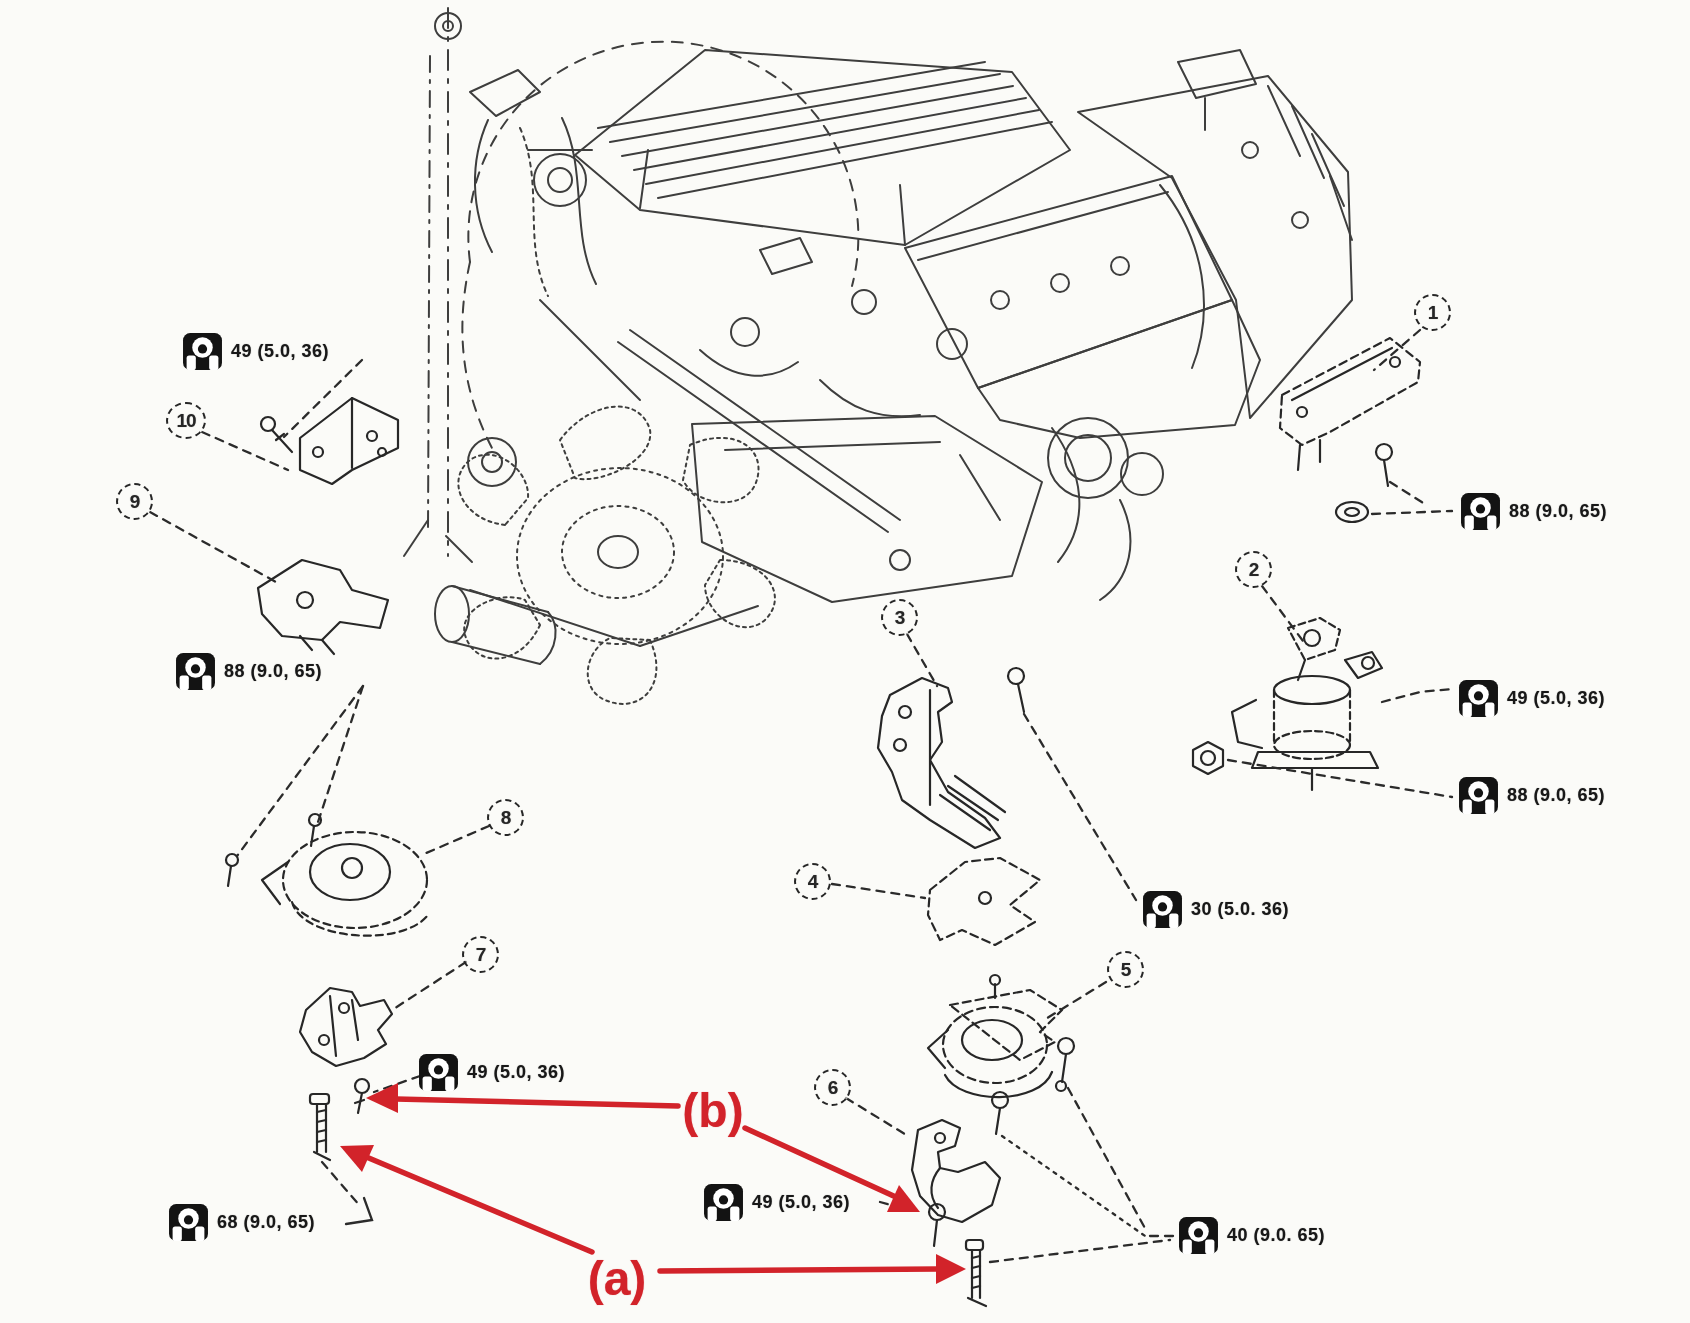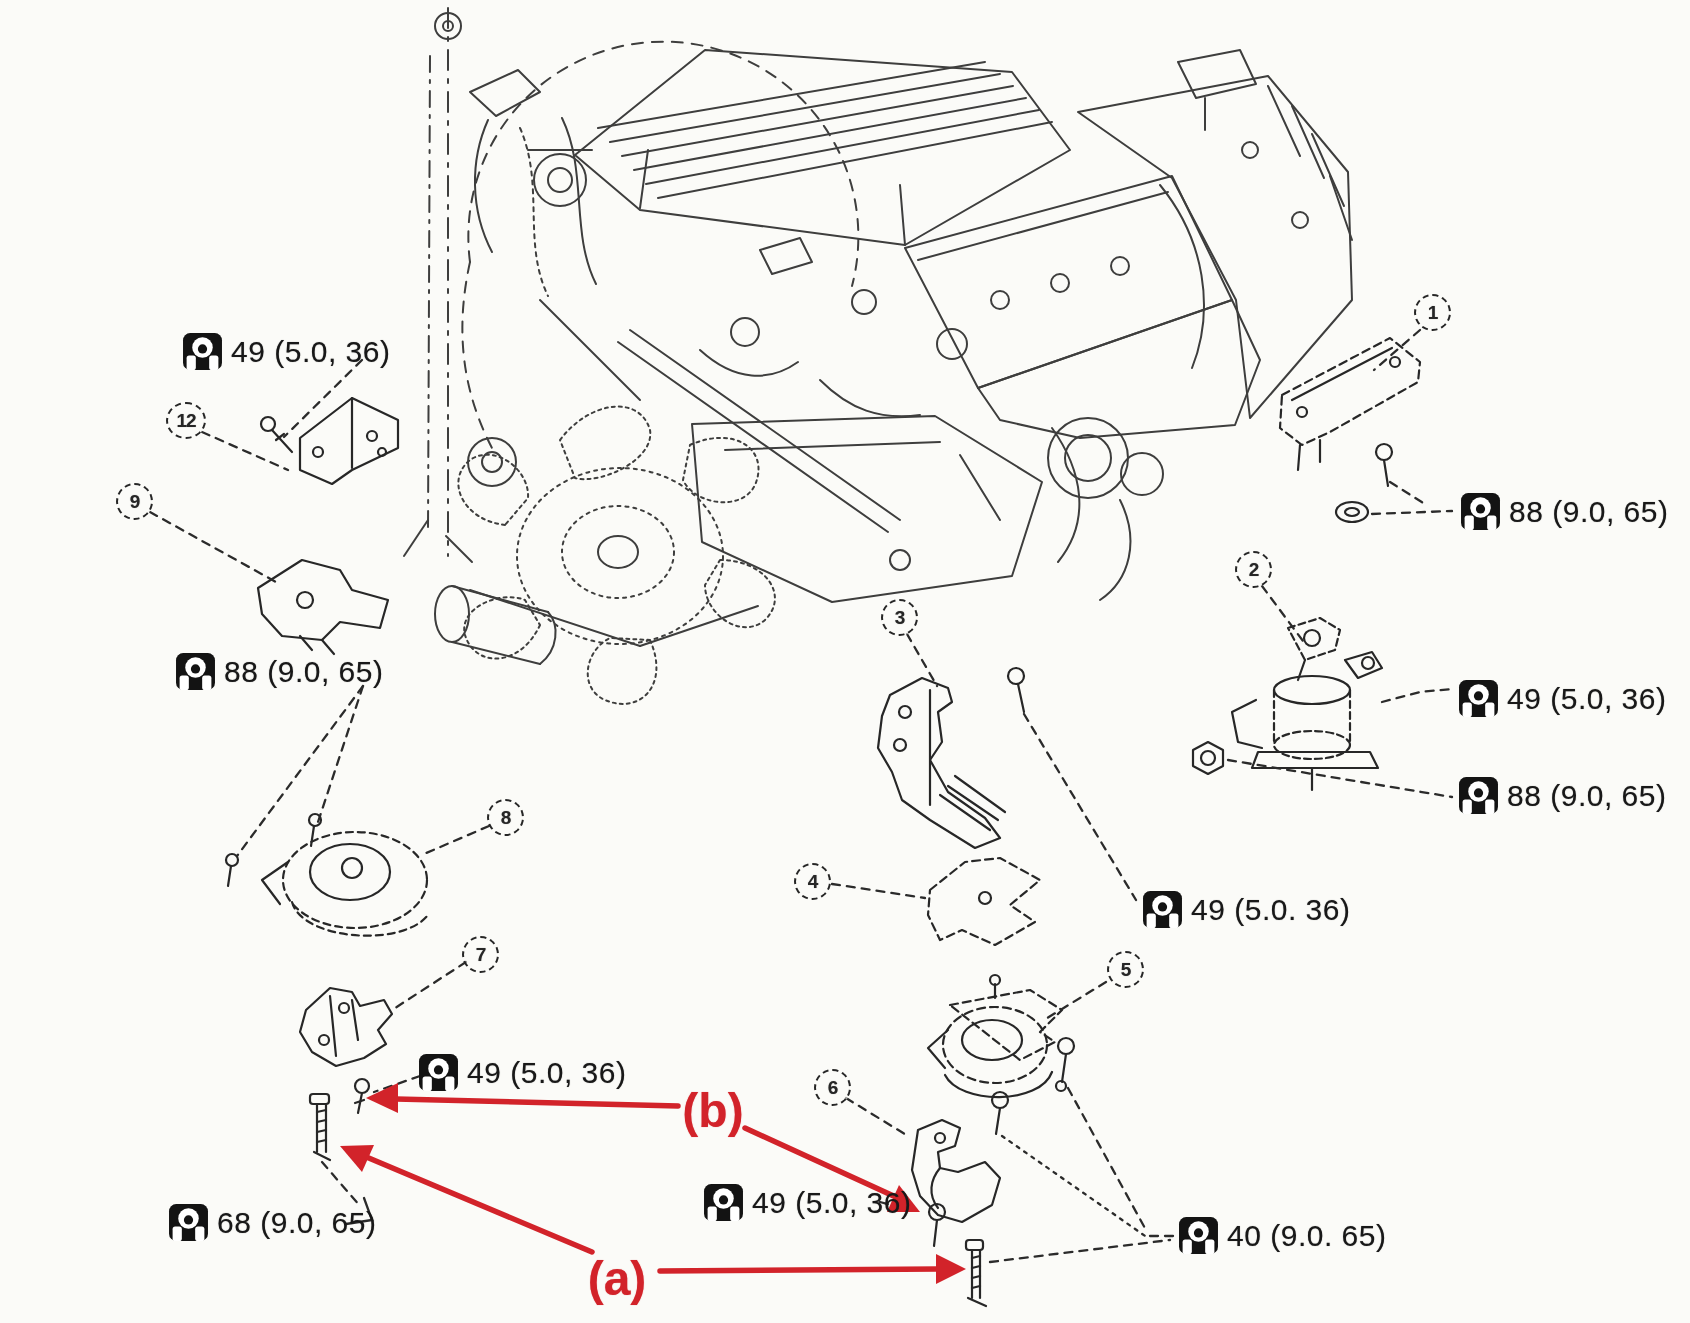--- a/index.html
+++ b/index.html
@@ -12,21 +12,21 @@
   .callout{
     position:absolute;width:37px;height:37px;box-sizing:border-box;
     border:2.5px dashed var(--ink,#2b2b2b);border-radius:50%;
     display:flex;align-items:center;justify-content:center;
     font-weight:bold;font-size:19px;color:var(--ink,#1c1c1c);
     background:rgba(251,251,248,.55);letter-spacing:-1px;
     text-shadow:0 0 1px rgba(20,20,20,.4);
   }
   .torque{position:absolute;display:flex;align-items:center;gap:8px;}
   .torque .txt{
-    font-weight:normal;font-size:30px;color:#181818;white-space:nowrap;
+    font-weight:bold;font-size:18px;color:#181818;white-space:nowrap;
     letter-spacing:.5px;text-shadow:0 0 1px rgba(20,20,20,.45);
   }
   .wicon{width:41px;height:39px;display:block;flex:0 0 auto;}
   .red-ann{
     position:absolute;transform:translate(-50%,-50%);
     color:var(--red,#d2232a);font-weight:bold;font-size:48px;
     text-shadow:0 0 1px rgba(210,35,42,.5);
   }
 </style>
 </head>
@@ -324,21 +324,21 @@
   <div class="callout" style="left:462px;top:936px">
       <span>7</span>
     </div>
   <div class="callout" style="left:487px;top:799px">
       <span>8</span>
     </div>
   <div class="callout" style="left:116px;top:483px">
       <span>9</span>
     </div>
   <div class="callout" style="left:166px;top:402px;width:40px">
-      <span>12</span>
+      <span>10</span>
     </div>
 
   <div class="torque" style="left:182px;top:332px">
     <svg class="wicon" viewBox="0 0 40 38">
         <rect x="1" y="1" width="38" height="36" rx="7" fill="#131313"></rect>
         <circle cx="20" cy="15" r="10" fill="#fff"></circle>
         <circle cx="20" cy="16.5" r="4.5" fill="#131313"></circle>
         <rect x="4.5" y="23" width="9" height="14" rx="2.5" fill="#fff"></rect>
         <rect x="26.5" y="23" width="9" height="14" rx="2.5" fill="#fff"></rect>
       </svg>
@@ -385,21 +385,21 @@
     <span class="txt">88 (9.0, 65)</span>
   </div>
   <div class="torque" style="left:1142px;top:890px">
     <svg class="wicon" viewBox="0 0 40 38">
         <rect x="1" y="1" width="38" height="36" rx="7" fill="#131313"></rect>
         <circle cx="20" cy="15" r="10" fill="#fff"></circle>
         <circle cx="20" cy="16.5" r="4.5" fill="#131313"></circle>
         <rect x="4.5" y="23" width="9" height="14" rx="2.5" fill="#fff"></rect>
         <rect x="26.5" y="23" width="9" height="14" rx="2.5" fill="#fff"></rect>
       </svg>
-    <span class="txt">49 (5.0. 36)</span>
+    <span class="txt">30 (5.0. 36)</span>
   </div>
   <div class="torque" style="left:418px;top:1053px">
     <svg class="wicon" viewBox="0 0 40 38">
         <rect x="1" y="1" width="38" height="36" rx="7" fill="#131313"></rect>
         <circle cx="20" cy="15" r="10" fill="#fff"></circle>
         <circle cx="20" cy="16.5" r="4.5" fill="#131313"></circle>
         <rect x="4.5" y="23" width="9" height="14" rx="2.5" fill="#fff"></rect>
         <rect x="26.5" y="23" width="9" height="14" rx="2.5" fill="#fff"></rect>
       </svg>
     <span class="txt">49 (5.0, 36)</span>

